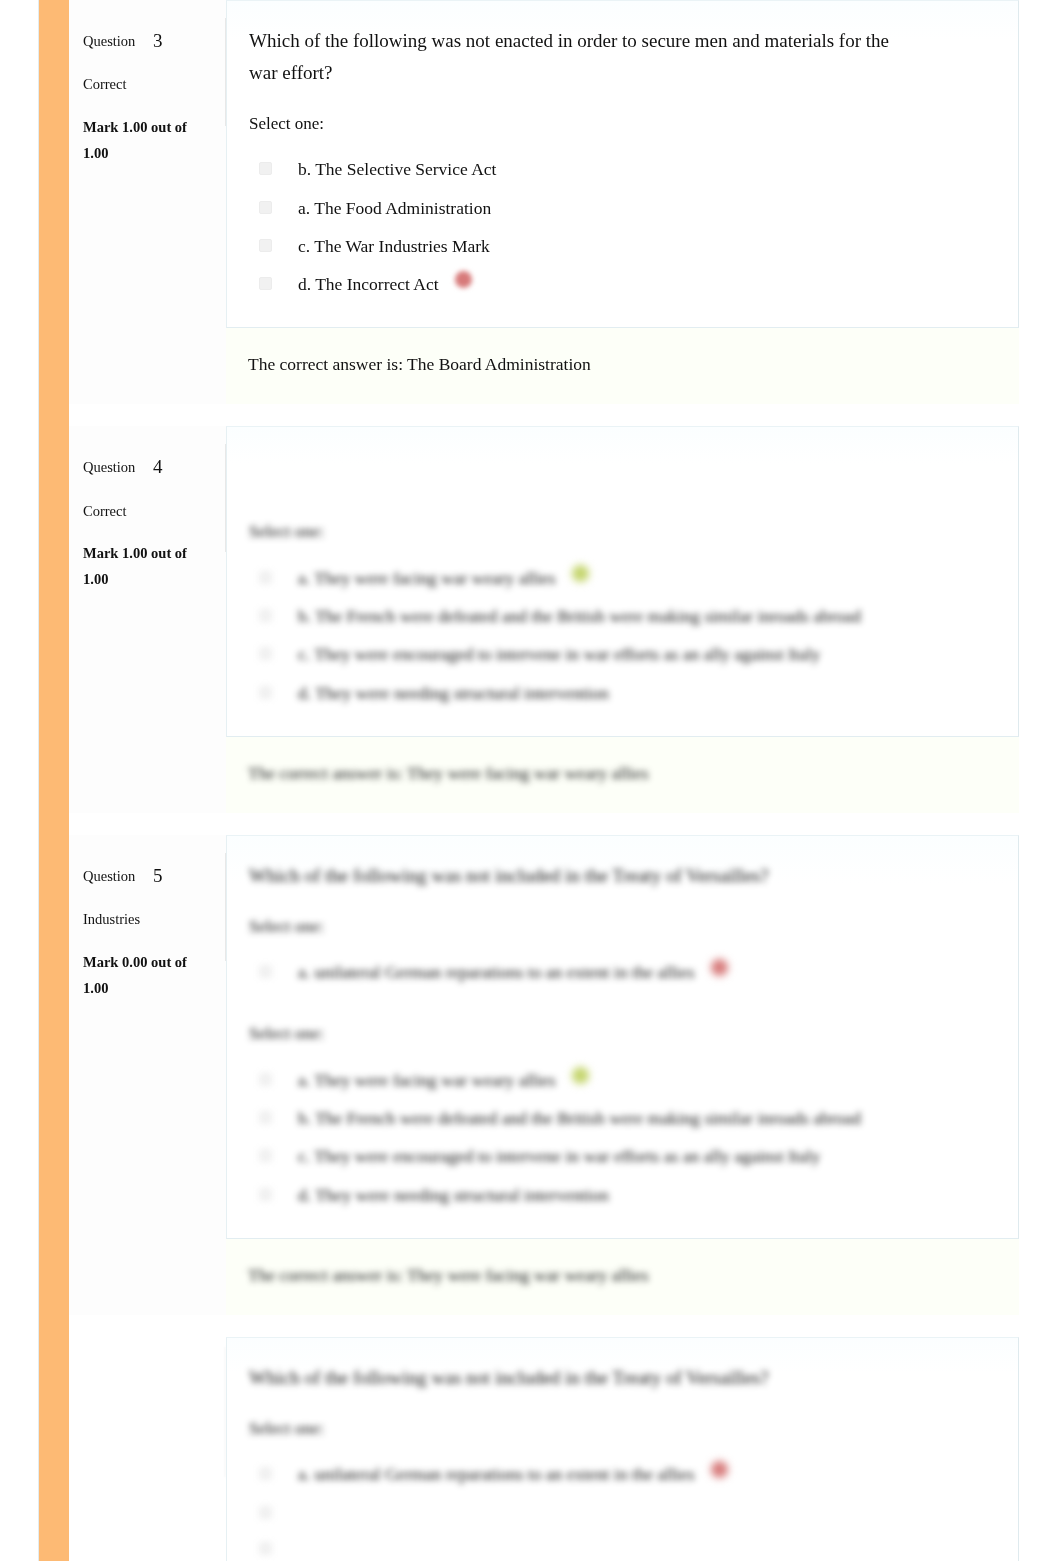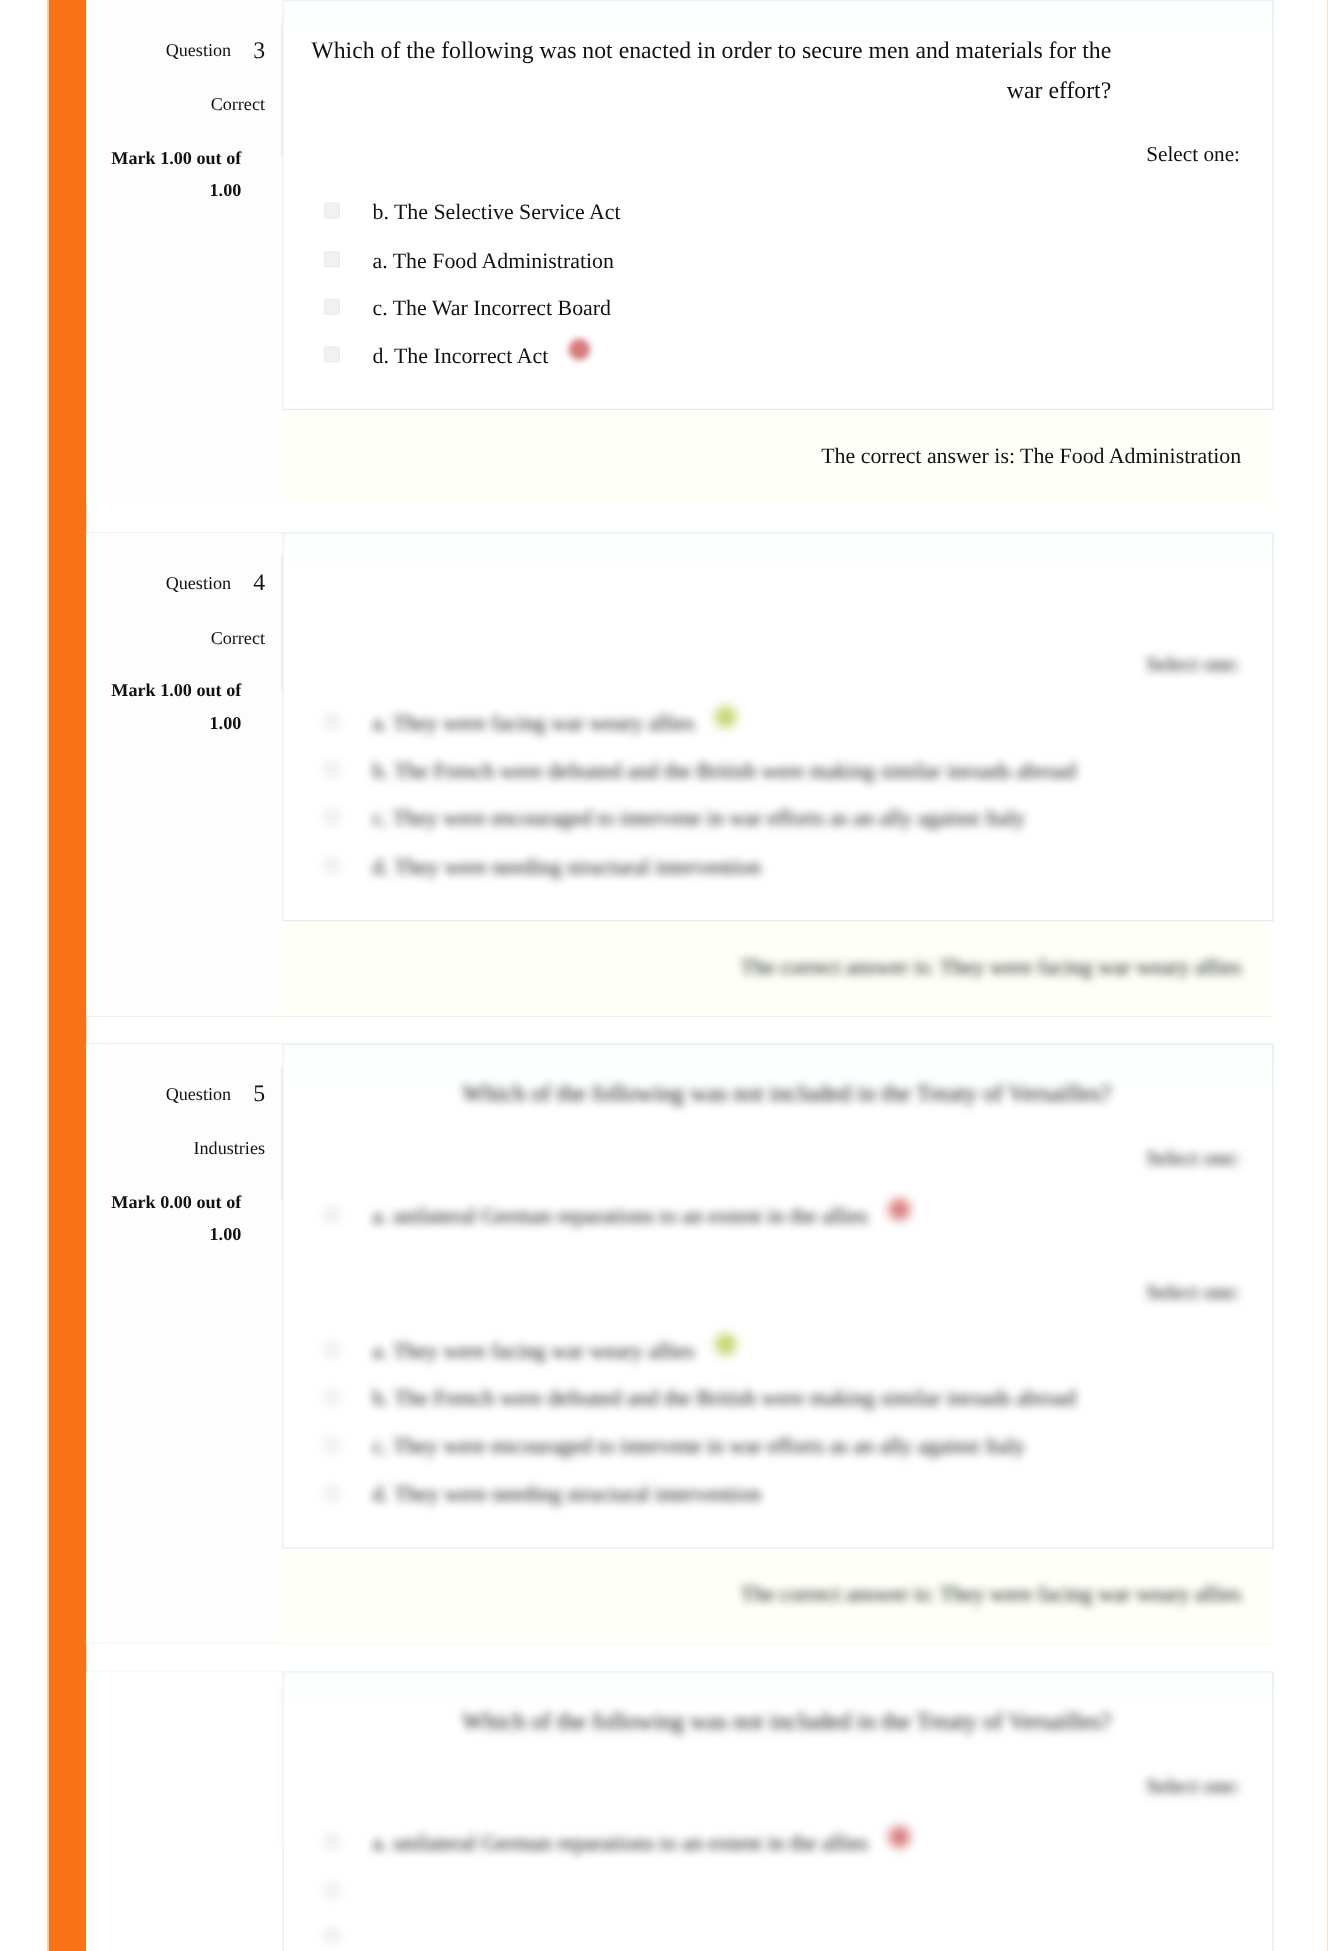--- a/index.html
+++ b/index.html
@@ -18,24 +18,23 @@
     overflow: hidden;
   }
 
   
   .page-shell {
     position: absolute;
     left: 38px;
     top: 0;
     width: 980px;
     height: 1561px;
-    background: #f97316;
+    background: #fdba74;
     border-left: 1px solid #e3ecef;
     border-right: 1px solid #eceff0;
-    text-align: right;
   }
 
   .content-col {
     position: absolute;
     left: 30px;
     top: 0;
     width: 950px;
   }
 
   
@@ -207,31 +206,31 @@
             <li class="ans-row">
               <span class="radio-box"></span>
               <span class="ans-text">b. The Selective Service Act</span>
             </li>
             <li class="ans-row">
               <span class="radio-box"></span>
               <span class="ans-text">a. The Food Administration</span>
             </li>
             <li class="ans-row">
               <span class="radio-box"></span>
-              <span class="ans-text">c. The War Incorrect Board</span>
+              <span class="ans-text">c. The War Industries Mark</span>
             </li>
             <li class="ans-row">
               <span class="radio-box"></span>
               <span class="ans-text">d. The Incorrect Act</span>
               <span class="marker wrong"></span>
             </li>
           </ul>
         </div>
         <div class="feedback-band">
-          <p class="feedback-text">The correct answer is: The Food Administration</p>
+          <p class="feedback-text">The correct answer is: The Board Administration</p>
         </div>
       </div>
     </div>
 
     <div class="block-gap"></div>
 
     <div class="qblock">
       <div class="q-info bordered">
         <div class="q-info-row num-row">
           <span>Question</span>

